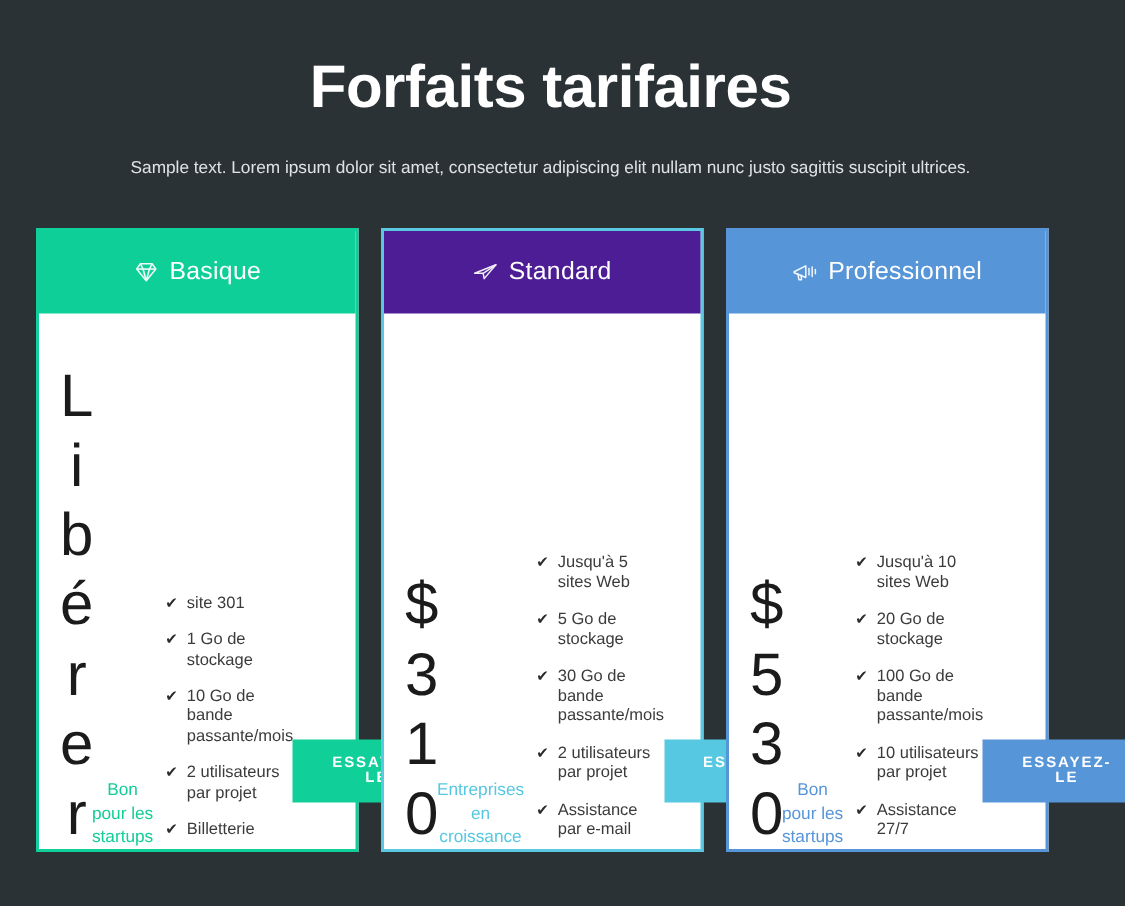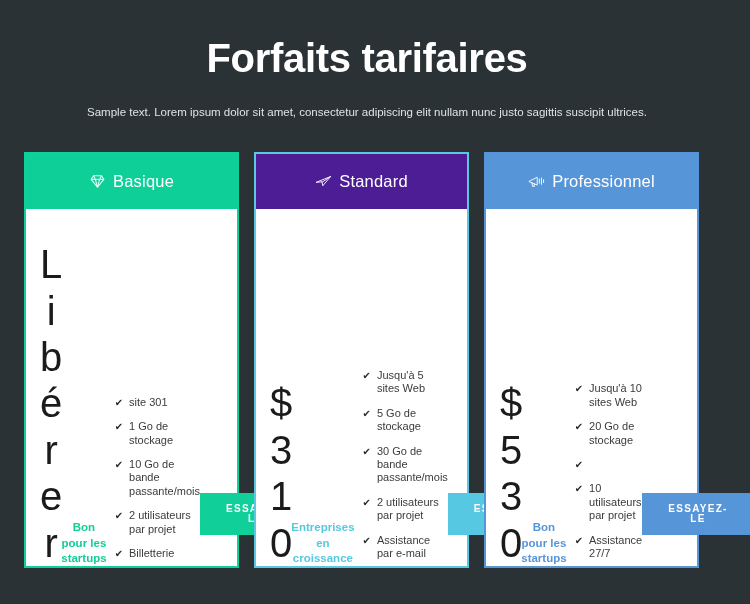--- a/index.html
+++ b/index.html
@@ -108,21 +108,21 @@
     letter-spacing: -1px;
     word-break: break-word;
     width: 100%;
   }
   .c1 .price { padding-top: 26px; }
   .c2 .price { padding-top: 9px; }
   .c3 .price { padding-top: 24px; }
 
   .price-note {
     font-size: 11.5px;
-    font-weight: bold;
+    font-weight: normal;
     text-align: center;
     line-height: 1.32;
     padding-top: 9px;
     width: 92%;
   }
   .c1 .price-note { color: #13cd97; }
   .c2 .price-note { color: #56c8e1; }
   .c3 .price-note { color: #5795d9; }
 
   .features {
@@ -285,20 +285,21 @@
           <li class="feature">
             <span class="check">✔</span>
             <span class="feature-text">Jusqu'à 10 sites Web</span>
           </li>
           <li class="feature">
             <span class="check">✔</span>
             <span class="feature-text">20 Go de stockage</span>
           </li>
           <li class="feature">
             <span class="check">✔</span>
+            <span class="feature-text">100 Go de bande passante/mois</span>
           </li>
           <li class="feature">
             <span class="check">✔</span>
             <span class="feature-text">10 utilisateurs par projet</span>
           </li>
           <li class="feature">
             <span class="check">✔</span>
             <span class="feature-text">Assistance 27/7</span>
           </li>
         </ul>

